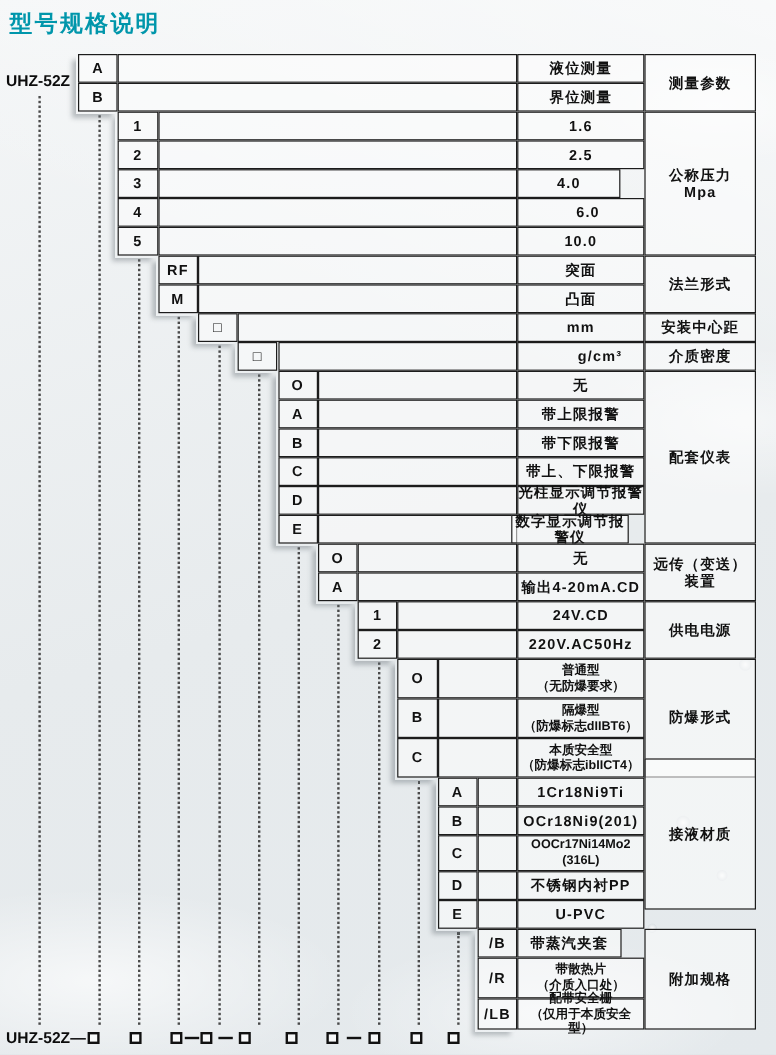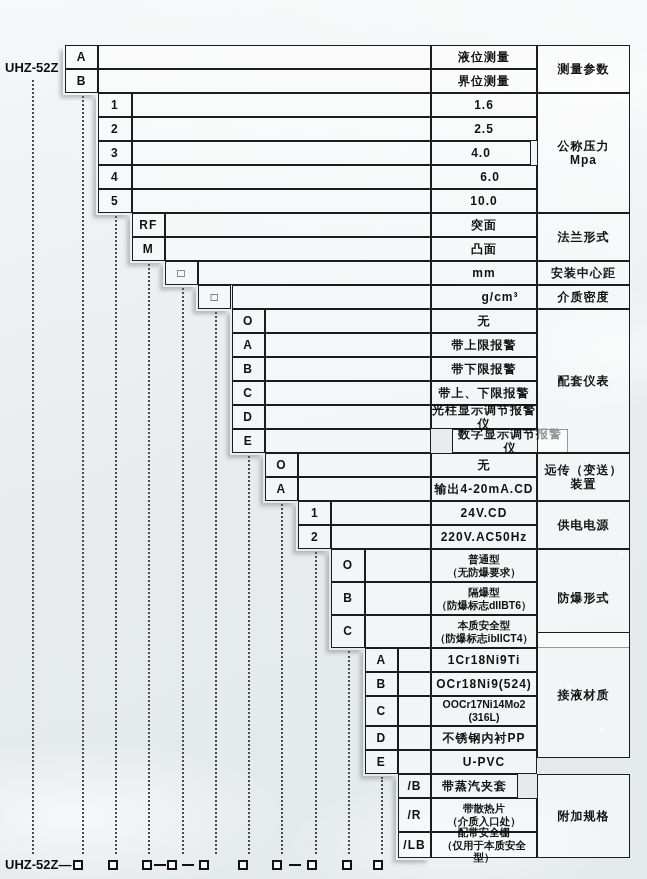--- a/index.html
+++ b/index.html
@@ -31,41 +31,42 @@
   .gshadow{position:absolute;z-index:1;box-shadow:-3px 3px 4px rgba(108,118,124,.45);}
   .dotline{position:absolute;width:0;border-left:2px dotted rgba(45,45,45,.85);z-index:0;}
   .mbox{position:absolute;width:10px;height:10px;box-sizing:border-box;border:2px solid #111;
         background:rgba(255,255,255,.65);z-index:2;}
   .mdash{position:absolute;height:2px;background:#111;z-index:2;}
 </style>
 </head>
 <body>
 
 <div id="stage">
+  <div class="title" style="color:#0096ab;">型号规格说明</div>
   <div class="mlabel">UHZ-52Z</div>
   <div id="table-root">
       <div class="gshadow" style="left: 63px; top: 47px; width: 33.3px; height: 48px;"></div>
       <div class="cell code" style="left: 65px; top: 45px; width: 33.3px; height: 24px;">A</div>
       <div class="cell" style="left: 98.3px; top: 45px; width: 332.7px; height: 24px;"></div>
       <div class="cell val" style="left: 431px; top: 45px; width: 106px; height: 24px;">液位测量</div>
       <div class="cell code" style="left: 65px; top: 69px; width: 33.3px; height: 24px;">B</div>
       <div class="cell" style="left: 98.3px; top: 69px; width: 332.7px; height: 24px;"></div>
       <div class="cell val" style="left: 431px; top: 69px; width: 106px; height: 24px;">界位测量</div>
       <div class="cell cat" style="left: 537px; top: 45px; width: 93px; height: 48px;">测量参数</div>
       <div class="dotline" style="left: 81.6px; top: 96px; width: 0px; height: 758px;"></div>
       <div class="gshadow" style="left: 96.3px; top: 95px; width: 33.3px; height: 120px;"></div>
       <div class="cell code" style="left: 98.3px; top: 93px; width: 33.3px; height: 24px;">1</div>
       <div class="cell" style="left: 131.6px; top: 93px; width: 299.4px; height: 24px;"></div>
       <div class="cell val" style="left: 431px; top: 93px; width: 106px; height: 24px;">1.6</div>
       <div class="cell code" style="left: 98.3px; top: 117px; width: 33.3px; height: 24px;">2</div>
       <div class="cell" style="left: 131.6px; top: 117px; width: 299.4px; height: 24px;"></div>
       <div class="cell val" style="left: 431px; top: 117px; width: 106px; height: 24px;">2.5</div>
       <div class="cell code" style="left: 98.3px; top: 141px; width: 33.3px; height: 24px;">3</div>
       <div class="cell" style="left: 131.6px; top: 141px; width: 299.4px; height: 24px;"></div>
-      <div class="cell val" style="left: 431px; top: 141px; width: 100px; height: 24px;">4.0</div>
+      <div class="cell val" style="left: 431px; top: 141px; width: 86px; height: 24px;">4.0</div>
       <div class="cell code" style="left: 98.3px; top: 165px; width: 33.3px; height: 24px;">4</div>
       <div class="cell" style="left: 131.6px; top: 165px; width: 299.4px; height: 24px;"></div>
       <div class="cell val" style="left: 431px; top: 165px; width: 106px; height: 24px; padding-left: 12px;">6.0</div>
       <div class="cell code" style="left: 98.3px; top: 189px; width: 33.3px; height: 24px;">5</div>
       <div class="cell" style="left: 131.6px; top: 189px; width: 299.4px; height: 24px;"></div>
       <div class="cell val" style="left: 431px; top: 189px; width: 106px; height: 24px;">10.0</div>
       <div class="cell cat" style="left: 537px; top: 93px; width: 93px; height: 120px;">公称压力
 Mpa</div>
       <div class="dotline" style="left: 114.9px; top: 216px; width: 0px; height: 638px;"></div>
       <div class="gshadow" style="left: 129.6px; top: 215px; width: 33.3px; height: 48px;"></div>
@@ -100,21 +101,21 @@
       <div class="cell" style="left: 264.8px; top: 357px; width: 166.2px; height: 24px;"></div>
       <div class="cell val" style="left: 431px; top: 357px; width: 106px; height: 24px;">带下限报警</div>
       <div class="cell code" style="left: 231.5px; top: 381px; width: 33.3px; height: 24px;">C</div>
       <div class="cell" style="left: 264.8px; top: 381px; width: 166.2px; height: 24px;"></div>
       <div class="cell val" style="left: 431px; top: 381px; width: 106px; height: 24px;">带上、下限报警</div>
       <div class="cell code" style="left: 231.5px; top: 405px; width: 33.3px; height: 24px;">D</div>
       <div class="cell" style="left: 264.8px; top: 405px; width: 166.2px; height: 24px;"></div>
       <div class="cell val" style="left: 431px; top: 405px; width: 106px; height: 24px;">光柱显示调节报警仪</div>
       <div class="cell code" style="left: 231.5px; top: 429px; width: 33.3px; height: 24px;">E</div>
       <div class="cell" style="left: 264.8px; top: 429px; width: 166.2px; height: 24px;"></div>
-      <div class="cell val" style="left: 452px; top: 429px; width: 116px; height: 24px;">数字显示调节报警仪</div>
+      <div class="cell val" style="left: 426px; top: 429px; width: 98px; height: 24px;">数字显示调节报警仪</div>
       <div class="cell cat" style="left: 537px; top: 309px; width: 93px; height: 144px;">配套仪表</div>
       <div class="dotline" style="left: 248.1px; top: 456px; width: 0px; height: 398px;"></div>
       <div class="gshadow" style="left: 262.8px; top: 455px; width: 33.3px; height: 48px;"></div>
       <div class="cell code" style="left: 264.8px; top: 453px; width: 33.3px; height: 24px;">O</div>
       <div class="cell" style="left: 298.1px; top: 453px; width: 132.9px; height: 24px;"></div>
       <div class="cell val" style="left: 431px; top: 453px; width: 106px; height: 24px;">无</div>
       <div class="cell code" style="left: 264.8px; top: 477px; width: 33.3px; height: 24px;">A</div>
       <div class="cell" style="left: 298.1px; top: 477px; width: 132.9px; height: 24px;"></div>
       <div class="cell val" style="left: 431px; top: 477px; width: 106px; height: 24px;">输出4-20mA.CD</div>
       <div class="cell cat" style="left: 537px; top: 453px; width: 93px; height: 48px;">远传（变送）
@@ -143,21 +144,21 @@
       <div class="cell val sm" style="left: 431px; top: 615px; width: 106px; height: 33px;">本质安全型
 （防爆标志ibIICT4）</div>
       <div class="cell cat" style="left: 537px; top: 549px; width: 93px; height: 99px;">防爆形式</div>
       <div class="dotline" style="left: 348px; top: 651px; width: 0px; height: 203px;"></div>
       <div class="gshadow" style="left: 362.7px; top: 650px; width: 33.3px; height: 126px;"></div>
       <div class="cell code" style="left: 364.7px; top: 648px; width: 33.3px; height: 24px;">A</div>
       <div class="cell" style="left: 398px; top: 648px; width: 33px; height: 24px;"></div>
       <div class="cell val" style="left: 431px; top: 648px; width: 106px; height: 24px;">1Cr18Ni9Ti</div>
       <div class="cell code" style="left: 364.7px; top: 672px; width: 33.3px; height: 24px;">B</div>
       <div class="cell" style="left: 398px; top: 672px; width: 33px; height: 24px;"></div>
-      <div class="cell val" style="left: 431px; top: 672px; width: 106px; height: 24px;">OCr18Ni9(524)</div>
+      <div class="cell val" style="left: 431px; top: 672px; width: 106px; height: 24px;">OCr18Ni9(201)</div>
       <div class="cell code" style="left: 364.7px; top: 696px; width: 33.3px; height: 30px;">C</div>
       <div class="cell" style="left: 398px; top: 696px; width: 33px; height: 30px;"></div>
       <div class="cell val sm" style="left: 431px; top: 696px; width: 106px; height: 30px;">OOCr17Ni14Mo2
 (316L)</div>
       <div class="cell code" style="left: 364.7px; top: 726px; width: 33.3px; height: 24px;">D</div>
       <div class="cell" style="left: 398px; top: 726px; width: 33px; height: 24px;"></div>
       <div class="cell val" style="left: 431px; top: 726px; width: 106px; height: 24px;">不锈钢内衬PP</div>
       <div class="cell code" style="left: 364.7px; top: 750px; width: 33.3px; height: 24px;">E</div>
       <div class="cell" style="left: 398px; top: 750px; width: 33px; height: 24px;"></div>
       <div class="cell val" style="left: 431px; top: 750px; width: 106px; height: 24px;">U-PVC</div>

